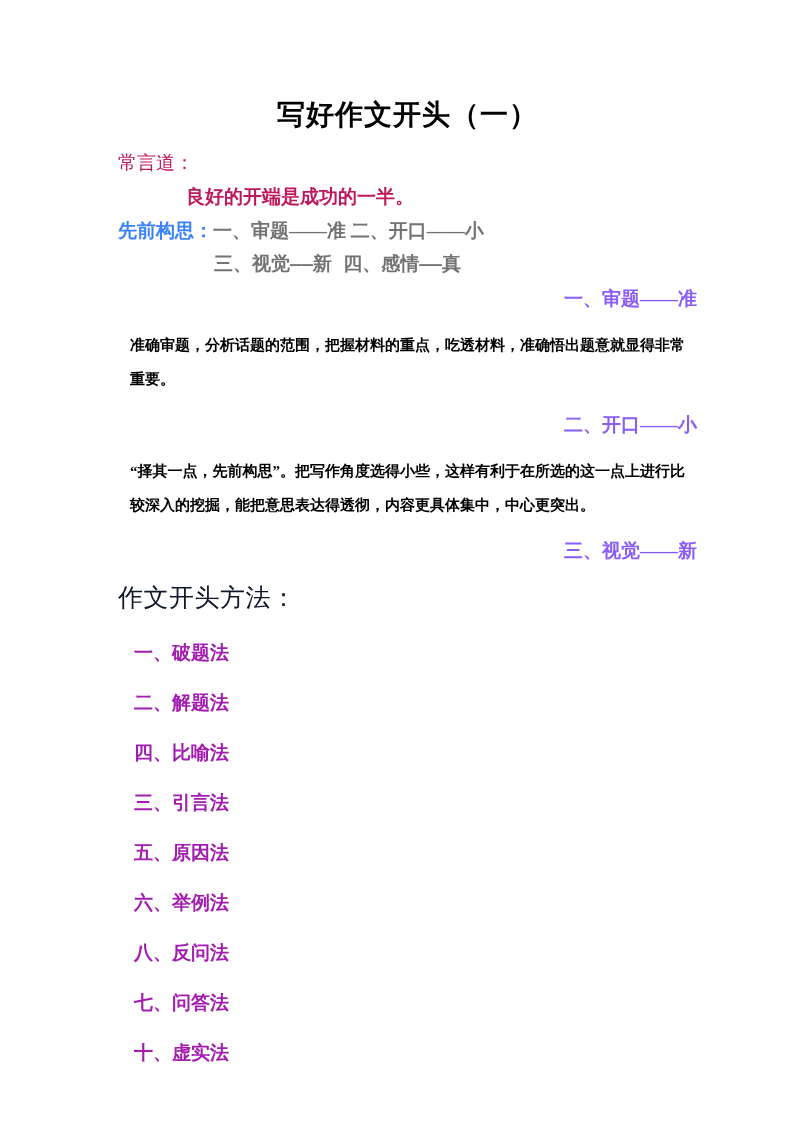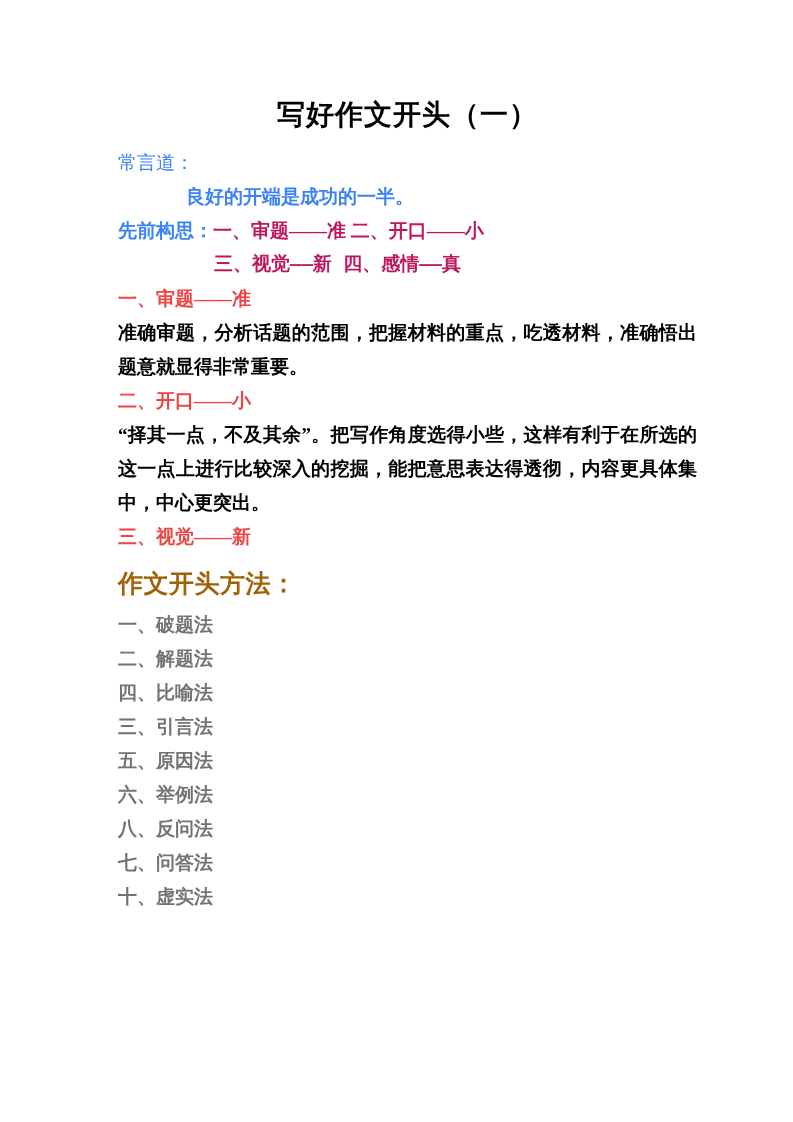--- a/index.html
+++ b/index.html
@@ -26,75 +26,76 @@
     text-align: center;
     font-size: 28px;
     font-weight: bold;
     letter-spacing: 1px;
     margin: 24px 0 12px 0;
     color: #000;
   }
   .line {
     font-size: 19px;
     line-height: 34px;
-    color: #3b82f6;
+    color: #be185d;
     font-weight: bold;
     white-space: pre-wrap;
   }
   .line.plain {
     font-weight: normal;
   }
   .indent-1 {
     padding-left: 68px;
   }
   .indent-2 {
     padding-left: 96px;
     font-family: Liberation Mono, monospace;
   }
   .para {
-    font-size: 19px;
+    font-size: 15px;
     line-height: 34px;
     font-weight: bold;
     color: #000;
     text-align: justify;
-    margin: 0;
+    margin: 12px;
   }
   .section-head {
     font-size: 19px;
     line-height: 34px;
     font-weight: bold;
-    color: #ef4444;
+    color: #8b5cf6;
     margin: 0;
+    text-align: right;
   }
   .big-head {
     font-size: 25px;
     line-height: 44px;
-    font-weight: bold;
-    color: #a16207;
+    font-weight: normal;
+    color: #0f172a;
     margin: 8px 0 2px 0;
     letter-spacing: 0.5px;
   }
   .method-item {
     font-size: 19px;
     line-height: 34px;
     font-weight: bold;
-    color: #737373;
-    margin: 0;
+    color: #a21caf;
+    margin: 16px;
   }
   .mixed-line {
     font-size: 19px;
     line-height: 34px;
     margin: 0;
   }
   .mixed-line .label {
     color: #3b82f6;
     font-weight: bold;
   }
   .mixed-line .val {
-    color: #be185d;
+    color: #737373;
     font-weight: bold;
   }
 </style>
 </head>
 <body>
 
 <div class="page">
 
   <h1 class="doc-title">写好作文开头（一）</h1>
 
@@ -107,21 +108,21 @@
   </div>
 
   <div class="mixed-line indent-2">
     <span class="val">三、视觉——新  四、感情——真</span>
   </div>
 
   <div class="section-head">一、审题——准</div>
   <p class="para">准确审题，分析话题的范围，把握材料的重点，吃透材料，准确悟出题意就显得非常重要。</p>
 
   <div class="section-head">二、开口——小</div>
-  <p class="para">“择其一点，不及其余”。把写作角度选得小些，这样有利于在所选的这一点上进行比较深入的挖掘，能把意思表达得透彻，内容更具体集中，中心更突出。</p>
+  <p class="para">“择其一点，先前构思”。把写作角度选得小些，这样有利于在所选的这一点上进行比较深入的挖掘，能把意思表达得透彻，内容更具体集中，中心更突出。</p>
 
   <div class="section-head">三、视觉——新</div>
 
   <div class="big-head">作文开头方法：</div>
 
   <div class="method-item">一、破题法</div>
   <div class="method-item">二、解题法</div>
   <div class="method-item">四、比喻法</div>
   <div class="method-item">三、引言法</div>
   <div class="method-item">五、原因法</div>

